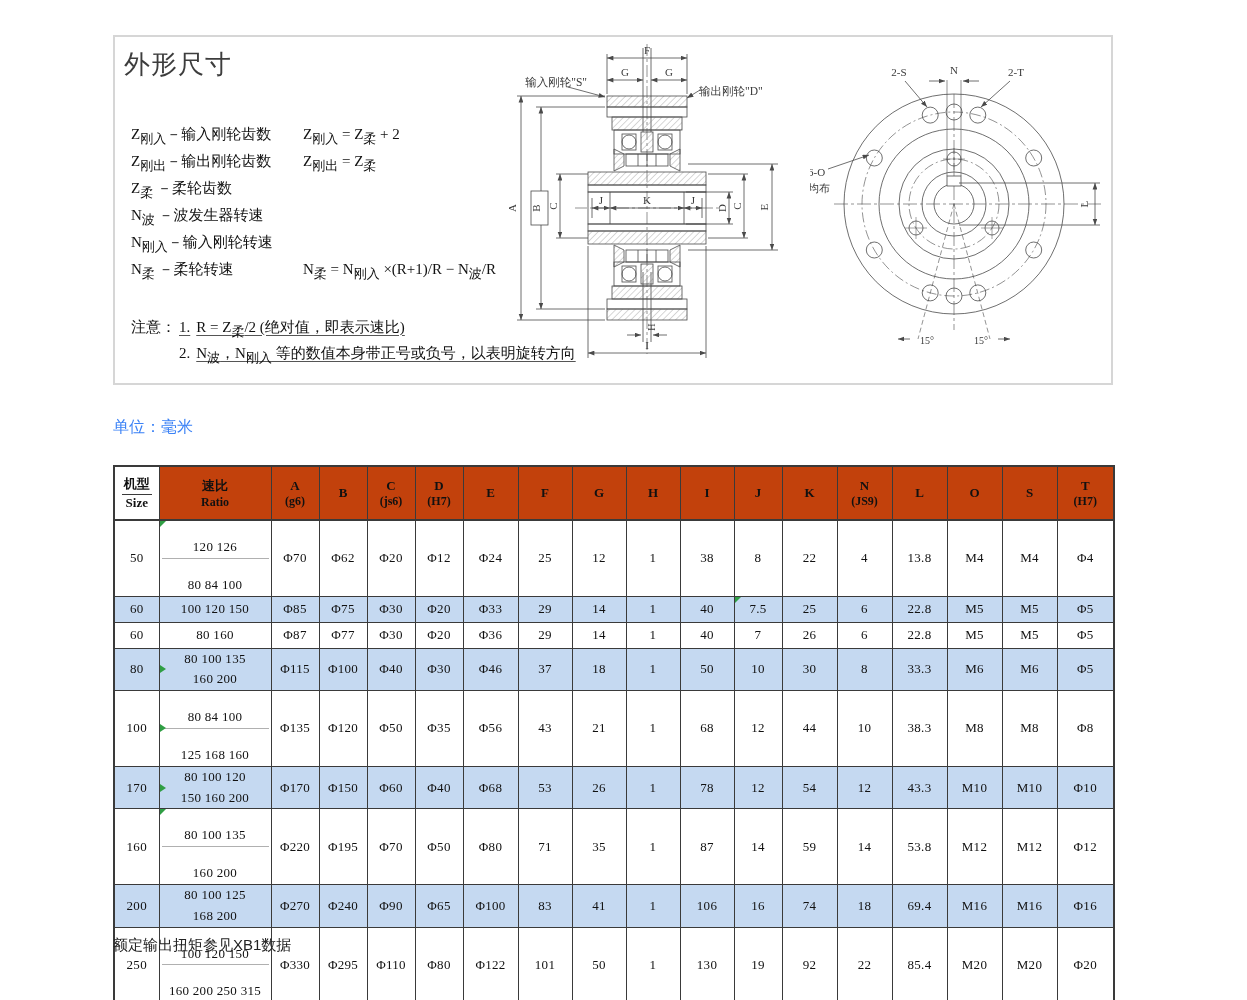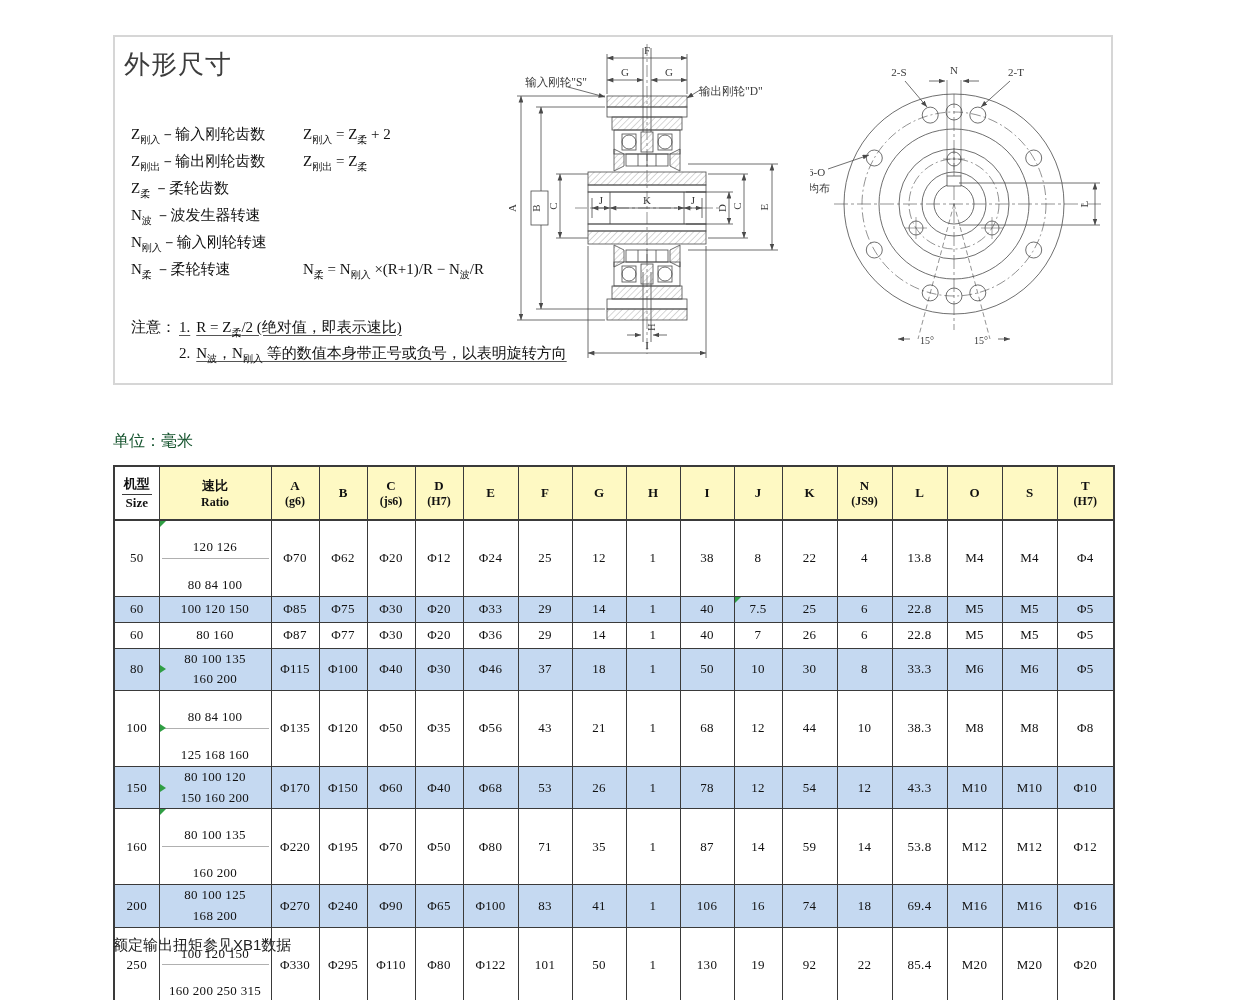--- a/index.html
+++ b/index.html
@@ -8,44 +8,44 @@
 
   
   .panel{position:absolute;left:113px;top:35px;width:1000px;height:350px;
          border:2px solid #d6d6d6;box-sizing:border-box;background:#fff;}
   .panel-title{position:absolute;left:9px;top:10px;font-size:26px;color:#3d3d3d;
                letter-spacing:1px;font-weight:400;}
   .defs{position:absolute;left:16px;top:84px;font-family:"Liberation Serif",serif;
         font-size:15px;color:#111;}
   .def-row{height:27px;display:flex;align-items:center;white-space:nowrap;}
   .def-term{width:172px;display:inline-block;}
-  sub{font-size:10px;line-height:0;}
+  sub{font-size:13px;line-height:0;}
   .notes{position:absolute;left:16px;top:277px;font-family:"Liberation Serif",serif;
          font-size:15px;color:#111;}
   .note-row{height:26px;display:flex;align-items:center;white-space:nowrap;}
   .note-label{width:48px;display:inline-block;}
   .note-num{margin-right:6px;}
   .u{text-decoration:underline;text-underline-offset:3px;text-decoration-color:#555;}
 
   .xsec-svg{position:absolute;left:380px;top:2px;}
   .front-svg{position:absolute;left:695px;top:8px;}
   svg text{font-family:"Liberation Serif",serif;fill:#3a3a3a;}
 
   
-  .unit-label{position:absolute;left:113px;top:431px;font-size:16px;color:#14532d;}
+  .unit-label{position:absolute;left:113px;top:417px;font-size:16px;color:#3b82f6;}
   .footnote{position:absolute;left:113px;top:936px;font-size:15px;color:#222;}
 
   
   table.spec{position:absolute;left:113px;top:465px;width:1000px;border-collapse:collapse;
              table-layout:fixed;font-family:"Liberation Serif",serif;color:#111;
              border:2px solid #3a3a3a;}
   .spec th,.spec td{border:1px solid #3a3a3a;text-align:center;vertical-align:middle;
              padding:0;position:relative;overflow:hidden;}
   .spec thead tr{height:54px;padding-left:29px;}
-  .spec thead th{background:#fef9c3;font-size:13px;font-weight:bold;border-bottom:2px solid #3a3a3a;}
+  .spec thead th{background:#c2410c;font-size:13px;font-weight:bold;border-bottom:2px solid #3a3a3a;}
   .spec thead th.size-col{background:#ffffff;}
   .hl2{font-size:12px;font-weight:bold;}
   .size-l1{display:inline-block;border-bottom:1px solid #3a3a3a;padding:0 2px 1px 2px;}
   .spec tbody td{font-size:13px;background:#ffffff;letter-spacing:.3px;}
   .spec tbody tr.shade td{background:#c5d9f1;}
   .spec tbody tr.tall{height:35px;}
   .spec tbody tr.r1st{height:50px;}
   .spec tbody tr.sm{height:26px;}
   .ratio-line{line-height:1.6;}
   .with-div .ratio-line.first{border-bottom:1px solid #b0b0b0;margin:16px 2px;}
@@ -468,21 +468,21 @@
         <td>68</td>
         <td>12</td>
         <td>44</td>
         <td>10</td>
         <td>38.3</td>
         <td>M8</td>
         <td>M8</td>
         <td>Φ8</td>
       </tr>
       <tr class="shade tall">
-        <td>150</td>
+        <td>170</td>
         <td>
           <div class="ratio-line first">80 100 120</div>
           <div class="ratio-line">150 160 200</div>
           <span class="mk ml"></span>
         </td>
         <td>Φ170</td>
         <td>Φ150</td>
         <td>Φ60</td>
         <td>Φ40</td>
         <td>Φ68</td>

